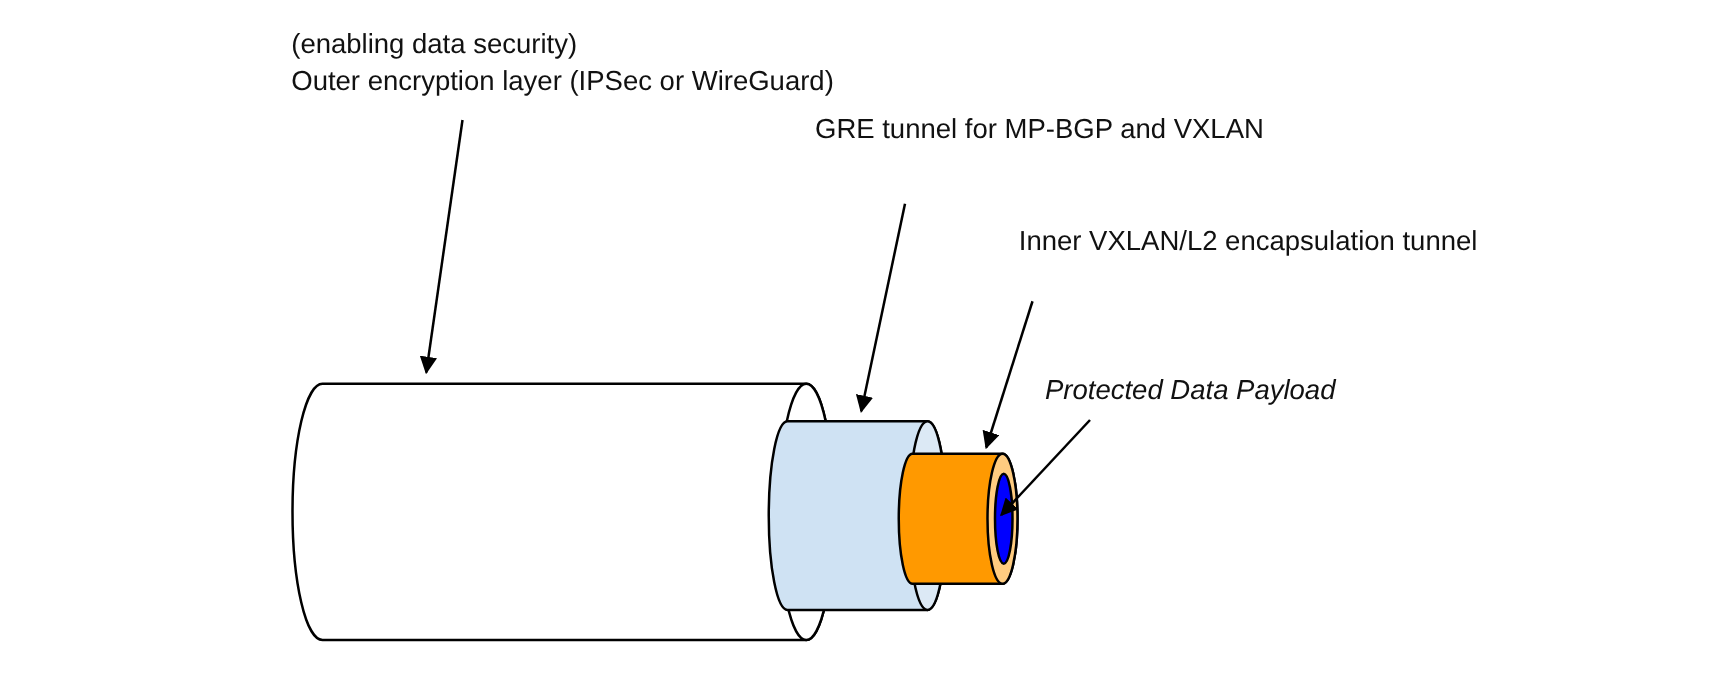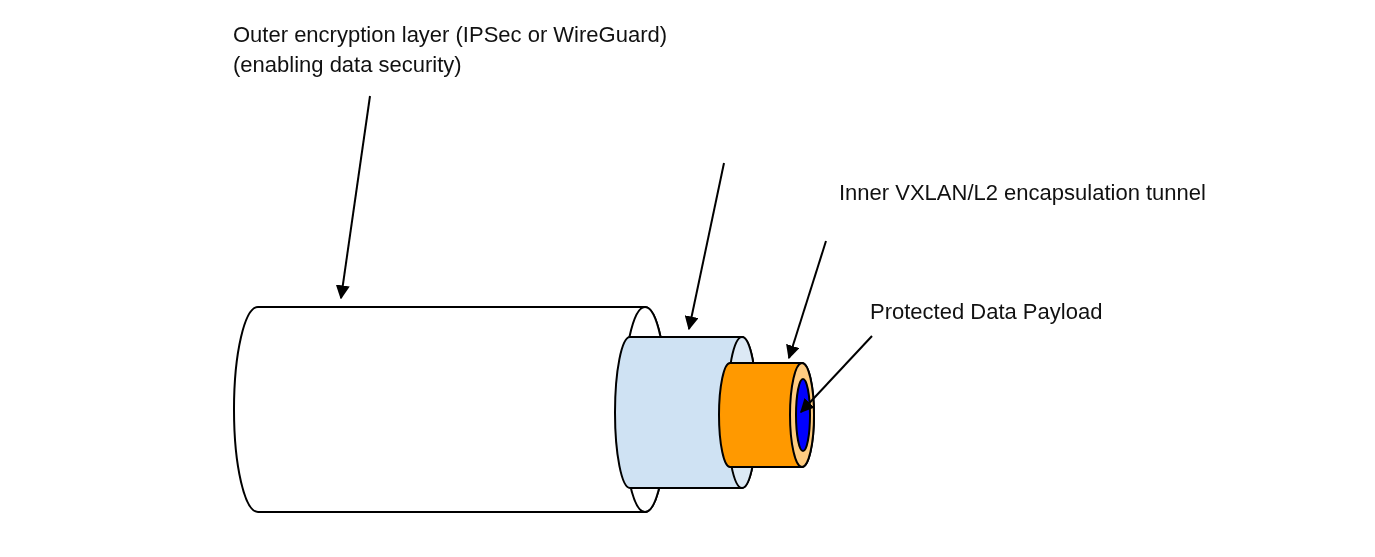--- a/index.html
+++ b/index.html
@@ -42,26 +42,27 @@
 
   <ellipse cx="803" cy="415" rx="7" ry="36" fill="#0000ff" stroke="#000" stroke-width="2"></ellipse>
 
   <line x1="370" y1="96" x2="341" y2="298" stroke="#000" stroke-width="2" marker-end="url(#arrowhead)"></line>
   <line x1="724" y1="163" x2="689" y2="329" stroke="#000" stroke-width="2" marker-end="url(#arrowhead)"></line>
   <line x1="826" y1="241" x2="789" y2="358" stroke="#000" stroke-width="2" marker-end="url(#arrowhead)"></line>
   <line x1="872" y1="336" x2="801" y2="412" stroke="#000" stroke-width="2" marker-end="url(#arrowhead)"></line>
 </svg>
 
 <div class="label" style="left:233px; top:20px;">
+  <span>(enabling data security)</span>
   <span>Outer encryption layer (IPSec or WireGuard)</span>
-  <span>(enabling data security)</span>
 </div>
 
 <div class="label" style="left:652px; top:88px;">
+  <span>GRE tunnel for MP-BGP and VXLAN</span>
 </div>
 
-<div class="label" style="left:815px; top:178px;margin-left:24px;">
+<div class="label" style="left:815px; top:178px;">
   <span>Inner VXLAN/L2 encapsulation tunnel</span>
 </div>
 
-<div class="label" style="left:870px; top:297px;">
+<div class="label" style="left:836px; top:297px;font-style:italic;">
   <span>Protected Data Payload</span>
 </div>
 
 </body></html>

